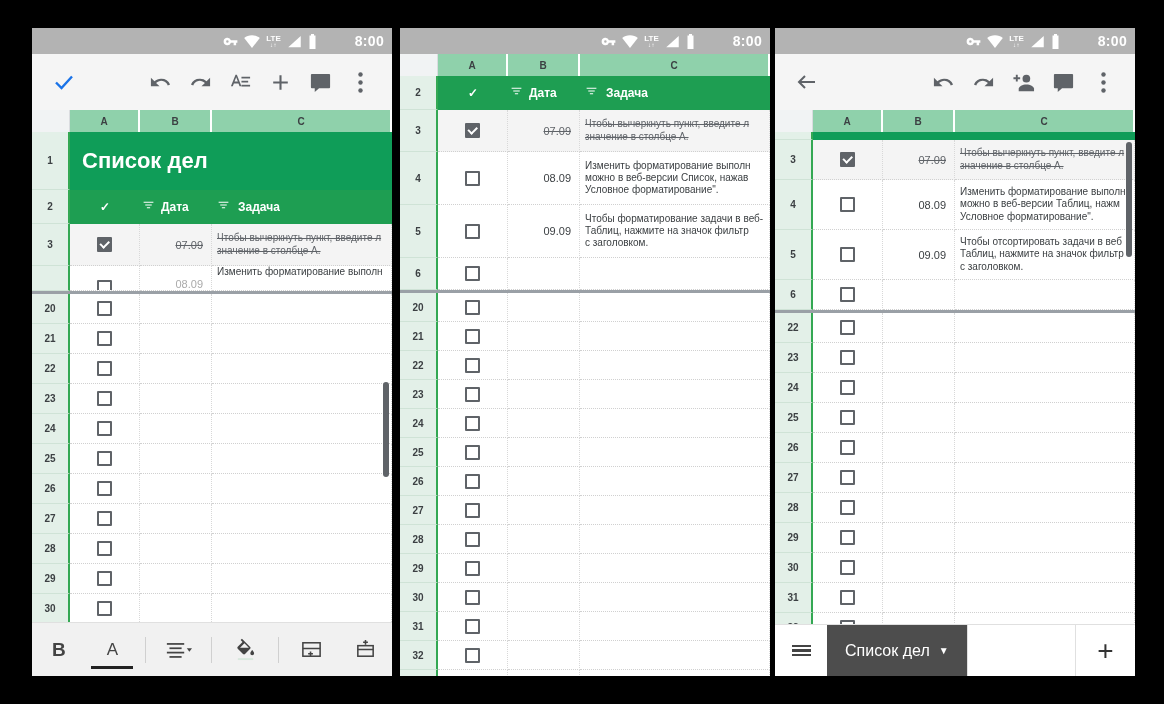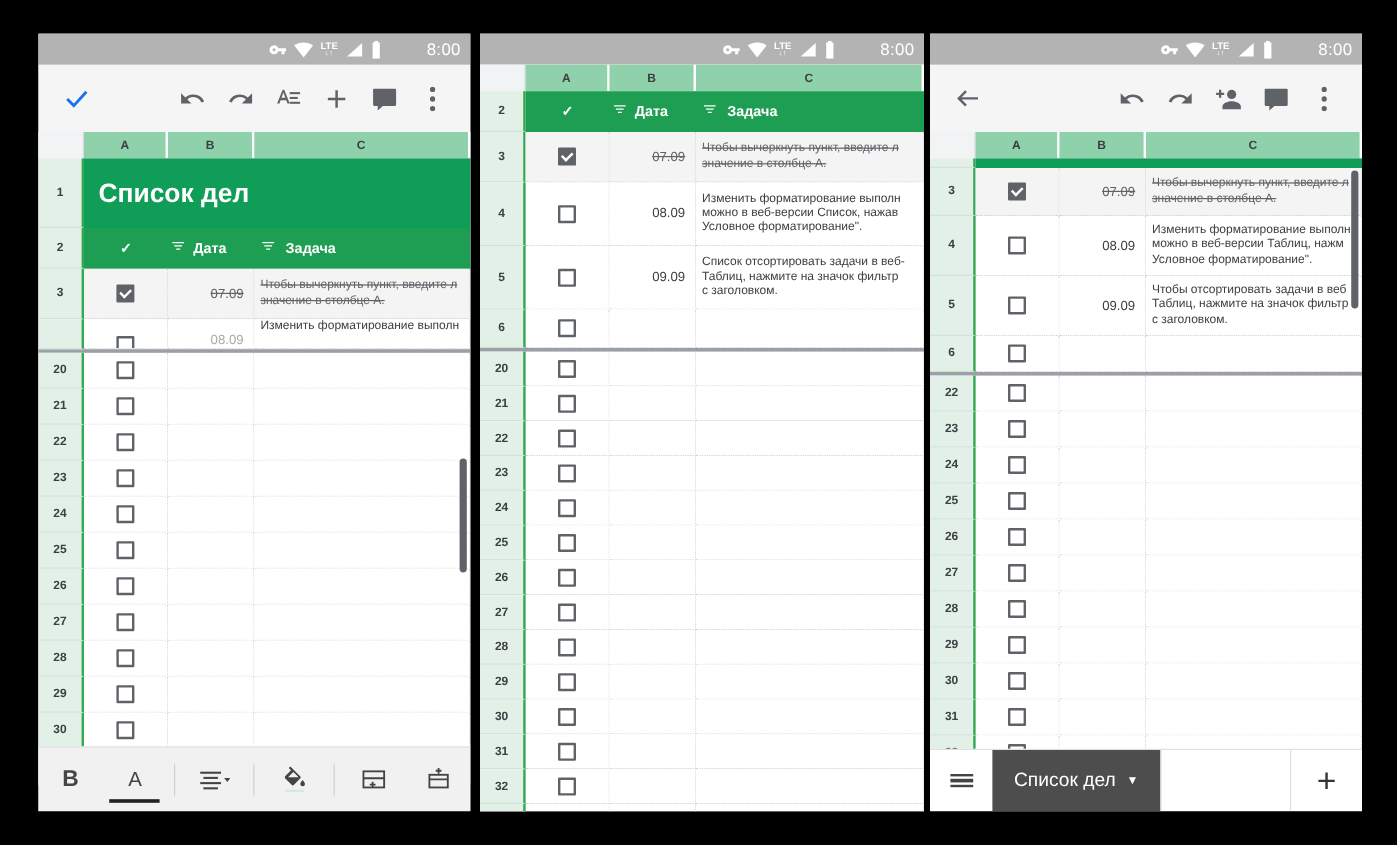--- a/index.html
+++ b/index.html
@@ -21,21 +21,21 @@
   #phone3 { left: 775px; top: 28px; width: 360px; height: 648px; }
 
   
   .statusbar {
     height: 26px; background: #b3b3b3;
     display: flex; align-items: center; justify-content: flex-end;
     padding-right: 8px; gap: 6px;
     color: #fff;
   }
   .sb-icon { display: inline-flex; align-items: center; }
-  .sb-time { font-size: 14px; font-weight: 400; color: #fff; letter-spacing: .3px; padding-left: 32px; }
+  .sb-time { font-size: 14px; font-weight: 700; color: #fff; letter-spacing: .3px; padding-left: 32px; }
   .lte-wrap { display: flex; flex-direction: column; align-items: center; line-height: 1; }
   .lte-txt { font-size: 8px; font-weight: 700; }
   .lte-arr { font-size: 6px; letter-spacing: .5px; margin-top: -1px; }
 
   
   .toolbar {
     height: 56px; background: #f5f5f5;
     display: flex; align-items: center;
     padding: 0 12px;
   }
@@ -580,21 +580,21 @@
             </div>
             <div class="row">
               <div class="rownum">5</div>
               <div class="cells" style="height:53px">
                 <div class="cell a" style="width:70px">
                   <span class="chk"></span>
                 </div>
                 <div class="cell b" style="width:72px">09.09</div>
                 <div class="cell c" style="flex:1">
                   <div>
-                    <div class="ctext">Список отсортировать задачи в веб-</div>
+                    <div class="ctext">Чтобы форматирование задачи в веб-</div>
                     <div class="ctext">Таблиц, нажмите на значок фильтр</div>
                     <div class="ctext">с заголовком.</div>
                   </div>
                 </div>
               </div>
             </div>
             <div class="row">
               <div class="rownum">6</div>
               <div class="cells" style="height:32px">
                 <div class="cell a" style="width:70px">

